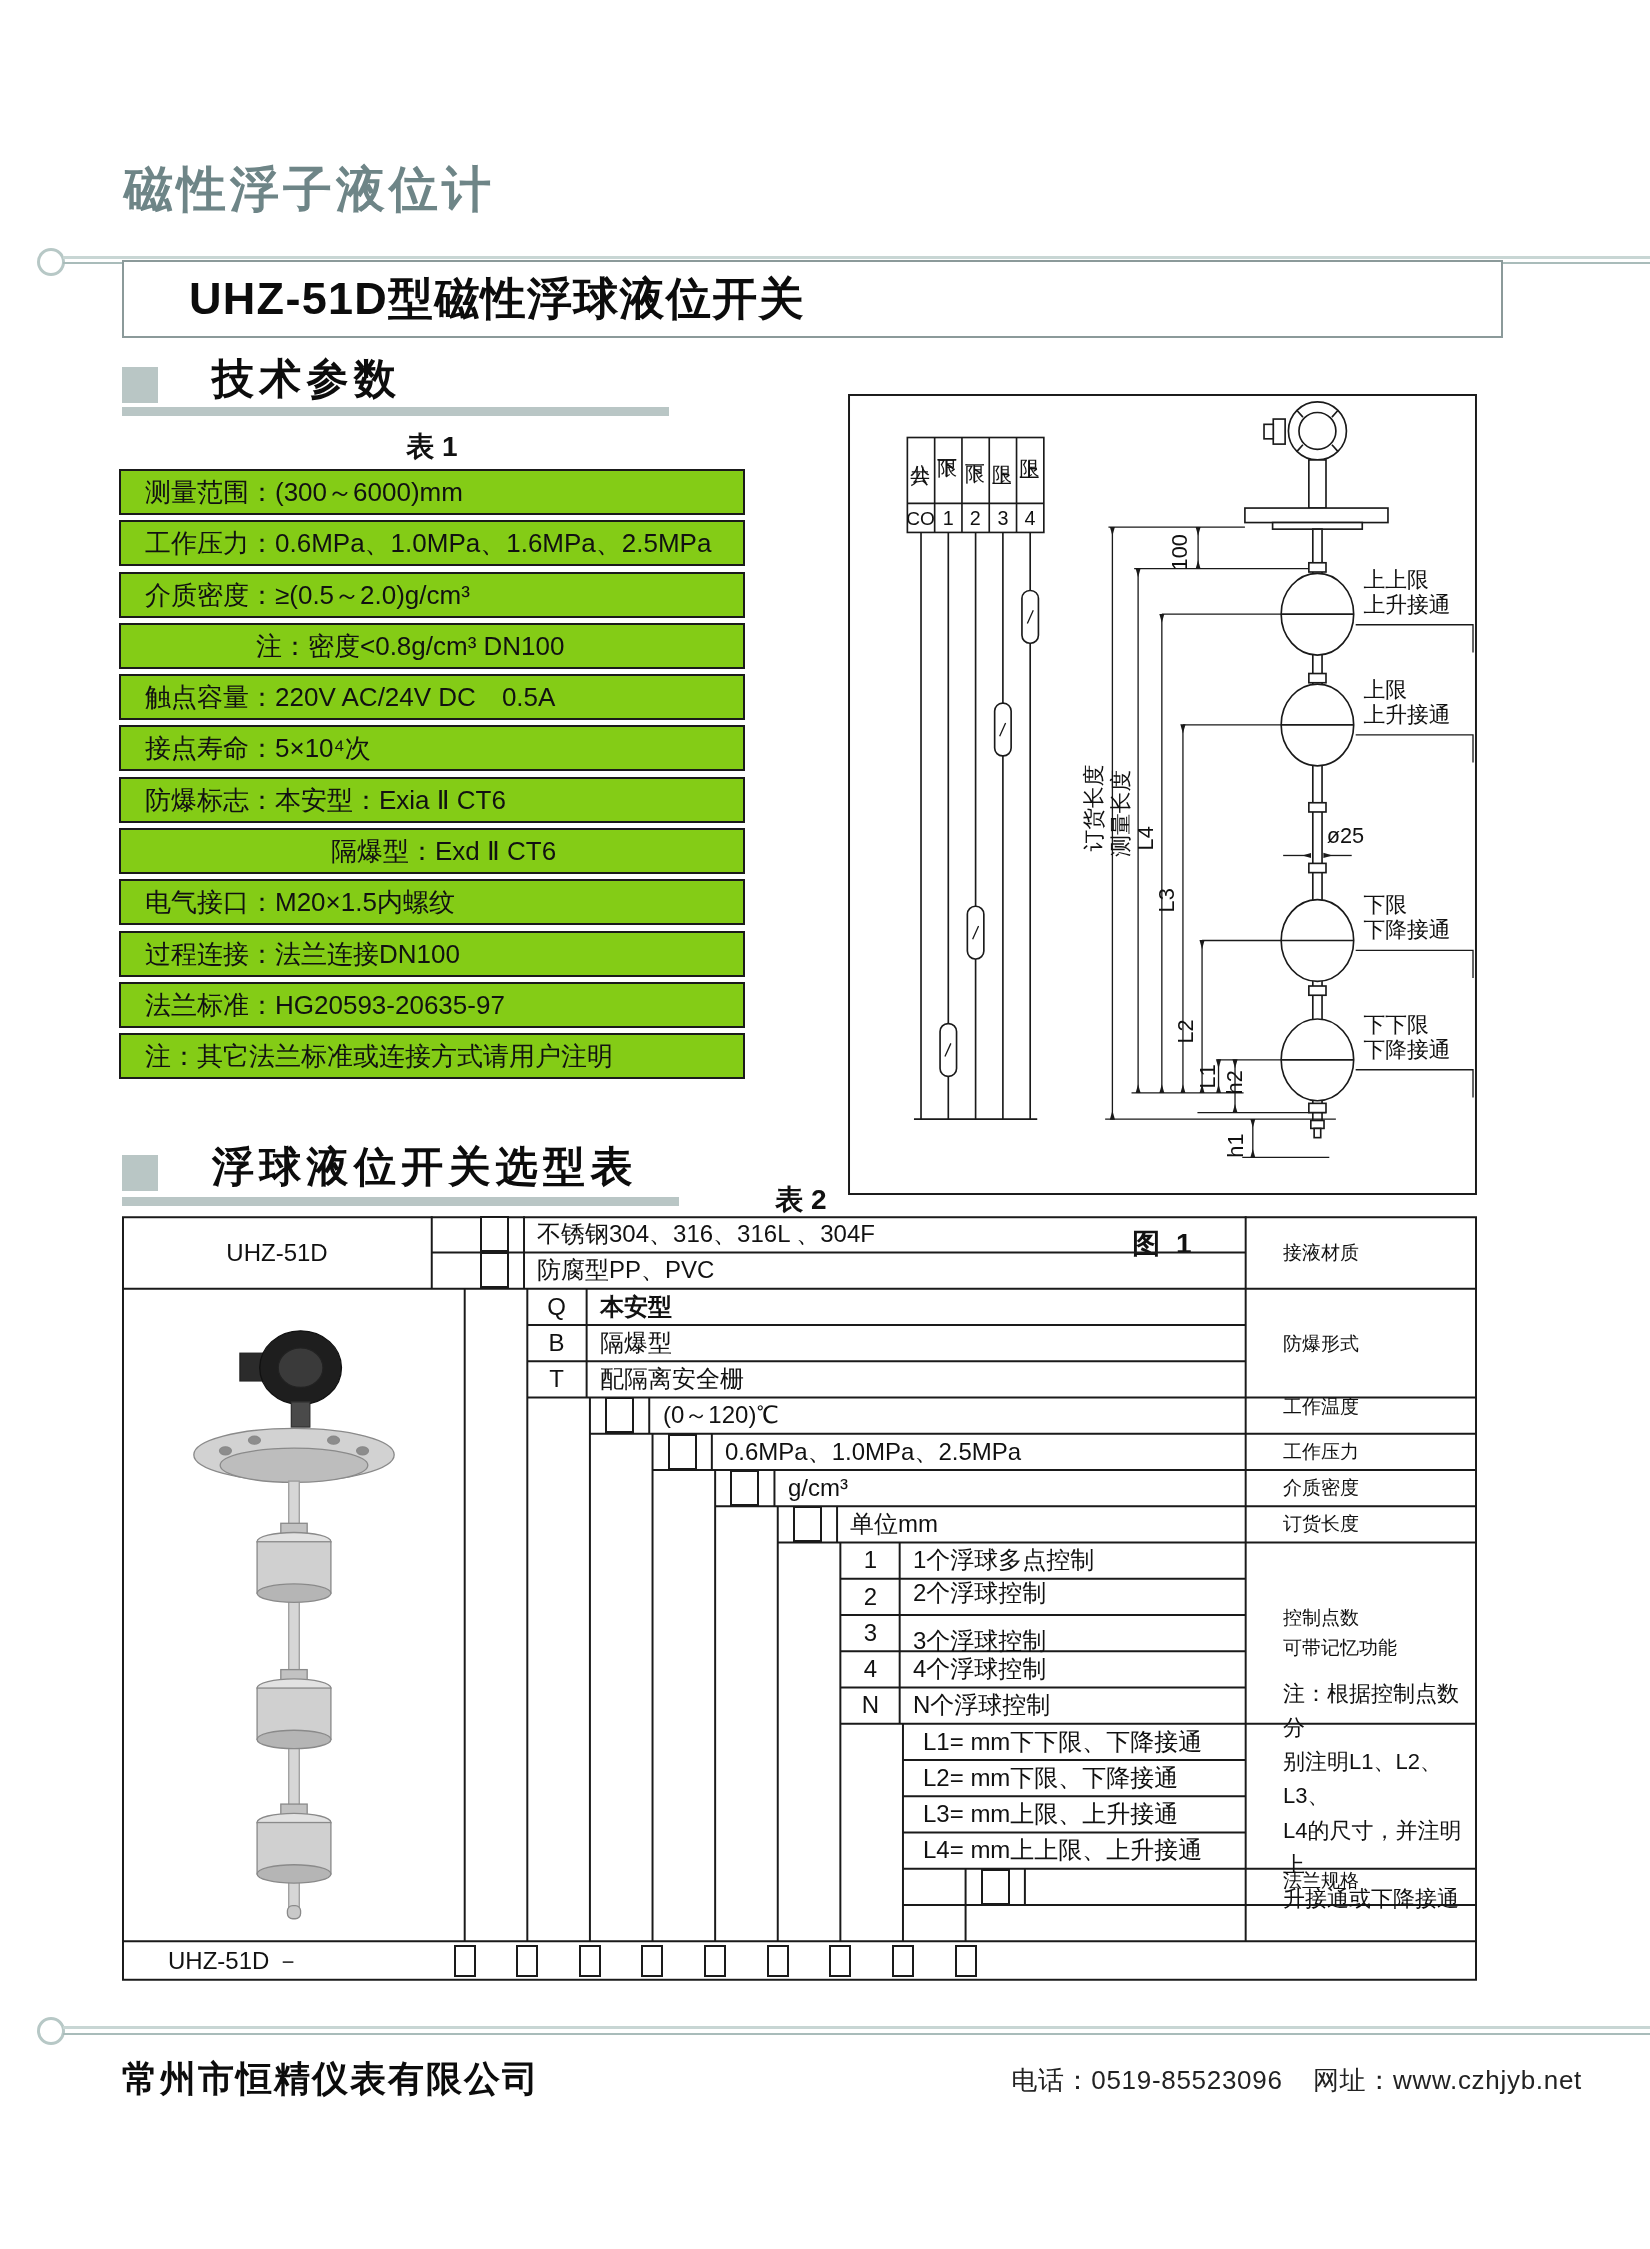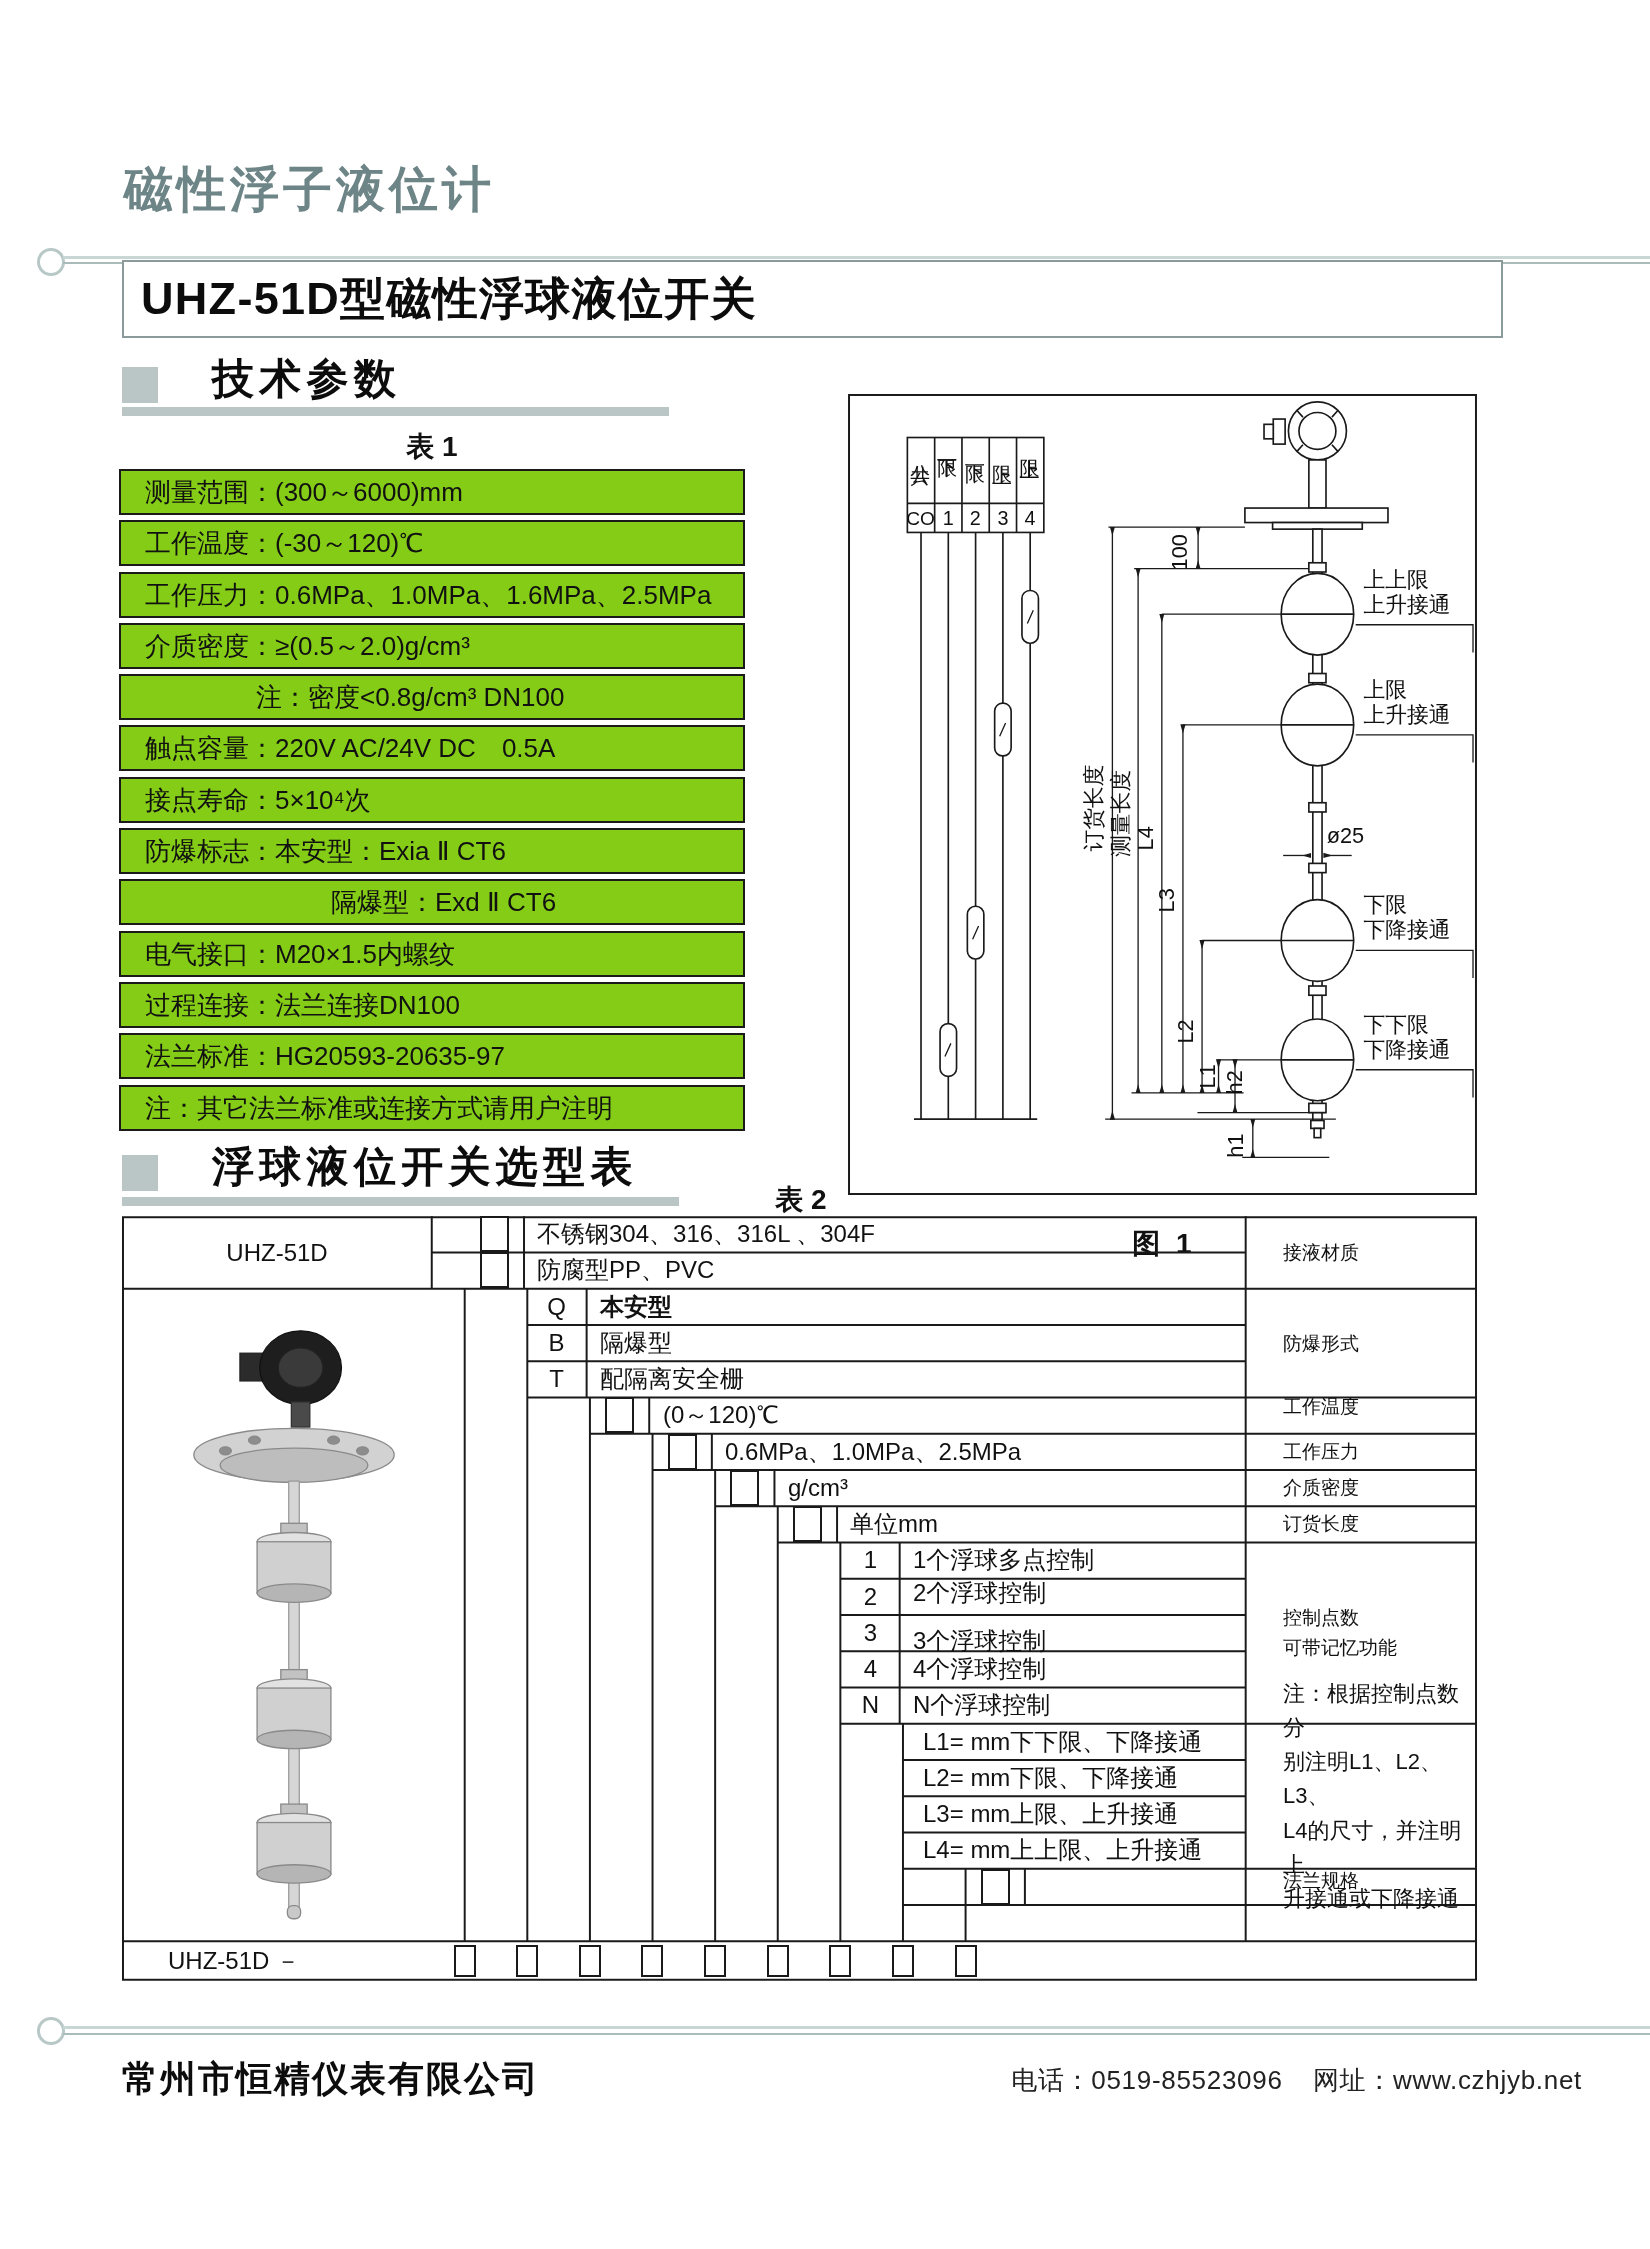--- a/index.html
+++ b/index.html
@@ -6,21 +6,21 @@
   body{width:1651px;height:2250px;position:relative;background:#ffffff;
        font-family:"Liberation Sans",sans-serif;color:#111;overflow:hidden;}
   .abs{position:absolute;}
   
   .page-header{left:124px;top:157px;font-size:49px;font-weight:bold;color:#6e8587;letter-spacing:4px;}
   .decor-bar1{left:63px;right:0;height:2.6px;background:#c8d6d4;}
   .decor-bar2{left:63px;right:0;height:2px;background:#a9bcba;}
   .decor-ring{width:22.4px;height:22.4px;border:3.3px solid #b7c8c6;border-radius:50%;background:#fff;}
   
   .title-box{left:122px;top:260px;width:1377px;height:74px;border:2px solid #8b9a9a;background:#fff;}
-  .title-box span{display:block;padding-left:17px;line-height:74px;font-size:45px;font-weight:bold;letter-spacing:1.3px;color:#0c0c0c;}
+  .title-box span{display:block;padding-left:65px;line-height:74px;font-size:45px;font-weight:bold;letter-spacing:1.3px;color:#0c0c0c;}
   
   .sec-square{width:36px;height:36px;background:#b9c6c5;}
   .sec-title{font-size:42px;font-weight:bold;color:#0c0c0c;letter-spacing:5.3px;}
   .sec-underline{height:9.2px;background:#b9c6c5;}
   .tbl-label{font-size:28px;font-weight:bold;text-align:center;}
   
   .t1{left:119px;top:469px;width:626px;}
   .t1-row{height:42px;border:2px solid #1a1a1a;margin-bottom:5.3px;background:#84cc16;
           font-size:26px;line-height:42px;padding-left:24px;white-space:nowrap;}
   .t1-row.pad-note{padding-left:135px;}
@@ -58,21 +58,20 @@
   <span>UHZ-51D型磁性浮球液位开关</span>
 </div>
 
 <div class="abs sec-square" style="left:122px;top:367px;"></div>
 <div class="abs sec-title" style="left:212px;top:351px;">技术参数</div>
 <div class="abs sec-underline" style="left:122px;top:407px;width:547px;"></div>
 <div class="abs tbl-label" style="left:119px;top:428px;width:626px;">表 1</div>
 
 <div class="abs t1">
   <div class="t1-row">测量范围：(300～6000)mm</div>
-  <div class="t1-row">工作温度：(-30～120)℃</div>
   <div class="t1-row">工作压力：0.6MPa、1.0MPa、1.6MPa、2.5MPa</div>
   <div class="t1-row">介质密度：≥(0.5～2.0)g/cm³</div>
   <div class="t1-row pad-note">注：密度&lt;0.8g/cm³  DN100</div>
   <div class="t1-row">触点容量：220V AC/24V DC　0.5A</div>
   <div class="t1-row">接点寿命：5×10⁴次</div>
   <div class="t1-row">防爆标志：本安型：Exia Ⅱ CT6</div>
   <div class="t1-row pad-sub">隔爆型：Exd Ⅱ CT6</div>
   <div class="t1-row">电气接口：M20×1.5内螺纹</div>
   <div class="t1-row">过程连接：法兰连接DN100</div>
   <div class="t1-row">法兰标准：HG20593-20635-97</div>

